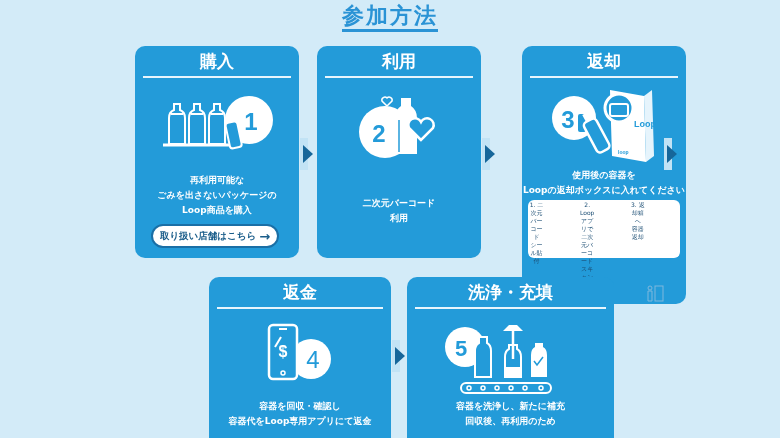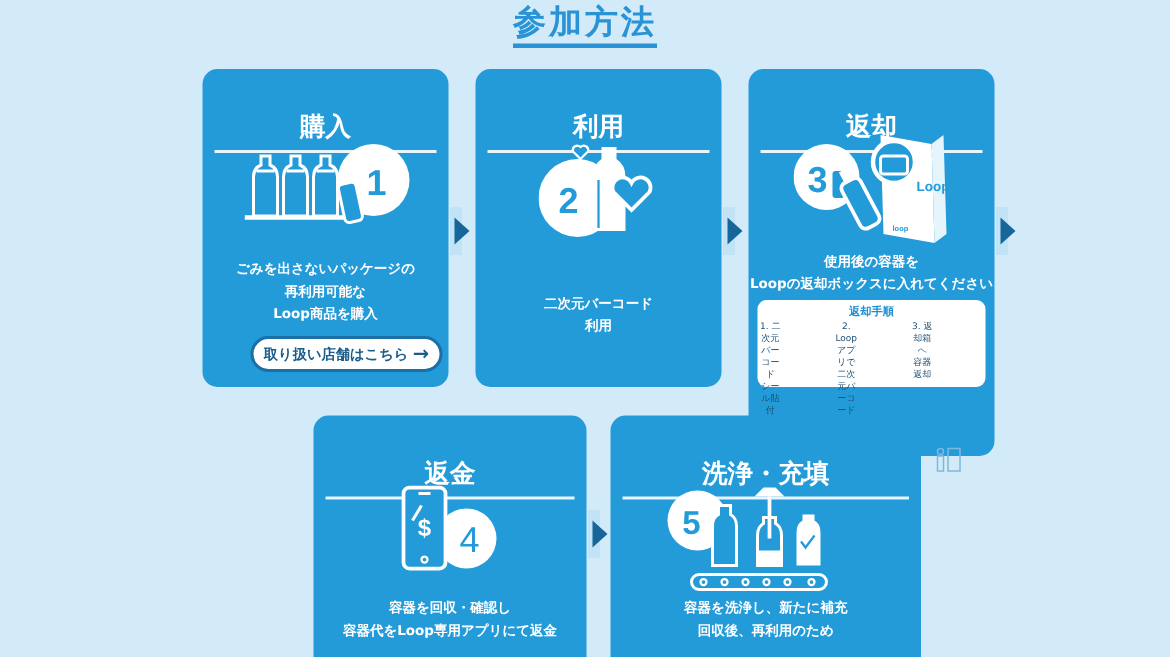--- a/index.html
+++ b/index.html
@@ -16,40 +16,40 @@
     display:inline-block;
     color:#2a93d5; font-weight:bold; font-size:22px; letter-spacing:2px;
     border-bottom:3px solid #2a93d5; padding-bottom:2px; line-height:22px;
   }
   .card {
     position:absolute; background:#239bd9; border-radius:10px;
     color:#fff; box-sizing:border-box;
   }
   .card .head {
     text-align:center; font-weight:bold; font-size:17px;
-    padding-top:28px; height:26px; line-height:22px;
+    padding-top:4px; height:26px; line-height:22px;
   }
   .card .rule {
     margin:0 8px; border-top:2px solid #e8f5fd;
   }
   .card .desc {
     position:absolute; left:0; right:0; text-align:center;
     font-size:9px; font-weight:bold; line-height:15px;
   }
   .illus { position:absolute; }
   .arrow {
     position:absolute; width:0; height:0;
     border-top:9px solid transparent; border-bottom:9px solid transparent;
     border-left:10px solid #16669a;
   }
   .arrow-bar {
     position:absolute; width:8px; background:#c2e3f5;
   }
   .store-btn {
-    position:absolute; left:32px; width:128px; height:24px;
+    position:absolute; left:16px; width:128px; height:24px;
     background:#fff; border-radius:12px; border:2px solid #1a6fa6;
     color:#1a5d8a; font-size:9.5px; font-weight:bold;
     display:flex; align-items:center; justify-content:center; gap:3px;
     box-sizing:border-box; cursor:pointer;
   }
   .store-btn .arr { font-size:13px; color:#1a5d8a; }
   .steps {
     position:absolute; left:6px; right:6px; top:154px; height:58px;
     background:#fff; border-radius:6px; color:#1a6fa6;
   }
@@ -81,22 +81,22 @@
         <line x1="28" y1="22" x2="40" y2="22"></line>
         <line x1="48" y1="22" x2="60" y2="22"></line>
     </g>
     <line x1="0" y1="53" x2="70" y2="53" stroke="#fff" stroke-width="3"></line>
     <g transform="rotate(-12 70 40)">
       <rect x="64" y="30" width="12" height="26" rx="3" fill="#239bd9" stroke="#fff" stroke-width="2"></rect>
       <rect x="66" y="24" width="8" height="6" fill="#fff"></rect>
     </g>
   </svg>
   <div class="desc" style="top:127px;">
+    <div>再利用可能な</div>
     <div>ごみを出さないパッケージの</div>
-    <div>再利用可能な</div>
     <div>Loop商品を購入</div>
   </div>
   <div class="store-btn" style="top:178px;">
     <span>取り扱い店舗はこちら</span>
     <span class="arr">→</span>
   </div>
 </div>
 
 <div class="arrow-bar" style="left:300px;top:138px;height:32px;"></div>
 <div class="arrow" style="left:303px;top:145px;"></div>
@@ -114,21 +114,21 @@
   </svg>
   <div class="desc" style="top:150px;">
     <div>二次元バーコード</div>
     <div>利用</div>
   </div>
 </div>
 
 <div class="arrow-bar" style="left:482px;top:138px;height:32px;"></div>
 <div class="arrow" style="left:485px;top:145px;"></div>
 
-<div class="card" style="left:499px;top:46px;width:164px;height:258px;">
+<div class="card" style="left:522px;top:46px;width:164px;height:258px;">
   <div class="head">返却</div>
   <div class="rule"></div>
   <svg class="illus" style="left:30px;top:38px;" width="112" height="82" viewBox="0 0 112 82">
     <circle cx="22" cy="34" r="22" fill="#fff"></circle>
     <text x="16" y="44" font-size="24" font-weight="bold" fill="#239bd9" text-anchor="middle" font-family="Liberation Sans, sans-serif">3</text>
     <rect x="26" y="30" width="8" height="18" rx="2" fill="#239bd9"></rect>
     <path d="M58 6 L92 12 L94 78 L60 72 Z" fill="#fff"></path>
     <path d="M92 12 L100 6 L102 72 L94 78z" fill="#e6f4fc"></path>
     <circle cx="67" cy="24" r="14" fill="#239bd9" stroke="#fff" stroke-width="3"></circle>
     <rect x="58" y="20" width="18" height="12" rx="2" fill="none" stroke="#fff" stroke-width="2"></rect>
@@ -137,21 +137,20 @@
     <g transform="rotate(-28 46 52)">
       <rect x="38" y="34" width="14" height="34" rx="4" fill="#239bd9" stroke="#fff" stroke-width="2.5"></rect>
       <rect x="42" y="26" width="6" height="8" fill="#fff"></rect>
     </g>
   </svg>
   <div class="desc" style="top:122px;">
     <div>使用後の容器を</div>
     <div>Loopの返却ボックスに入れてください</div>
   </div>
   <div class="steps">
-    <div class="st-title">返却手順</div>
     <div class="row">
       <div>
           <div>1. 二次元バーコード</div>
           <div>シール貼付</div>
         </div>
       <div>
           <div>2. Loopアプリで</div>
           <div>二次元バーコードスキャン</div>
         </div>
       <div>

